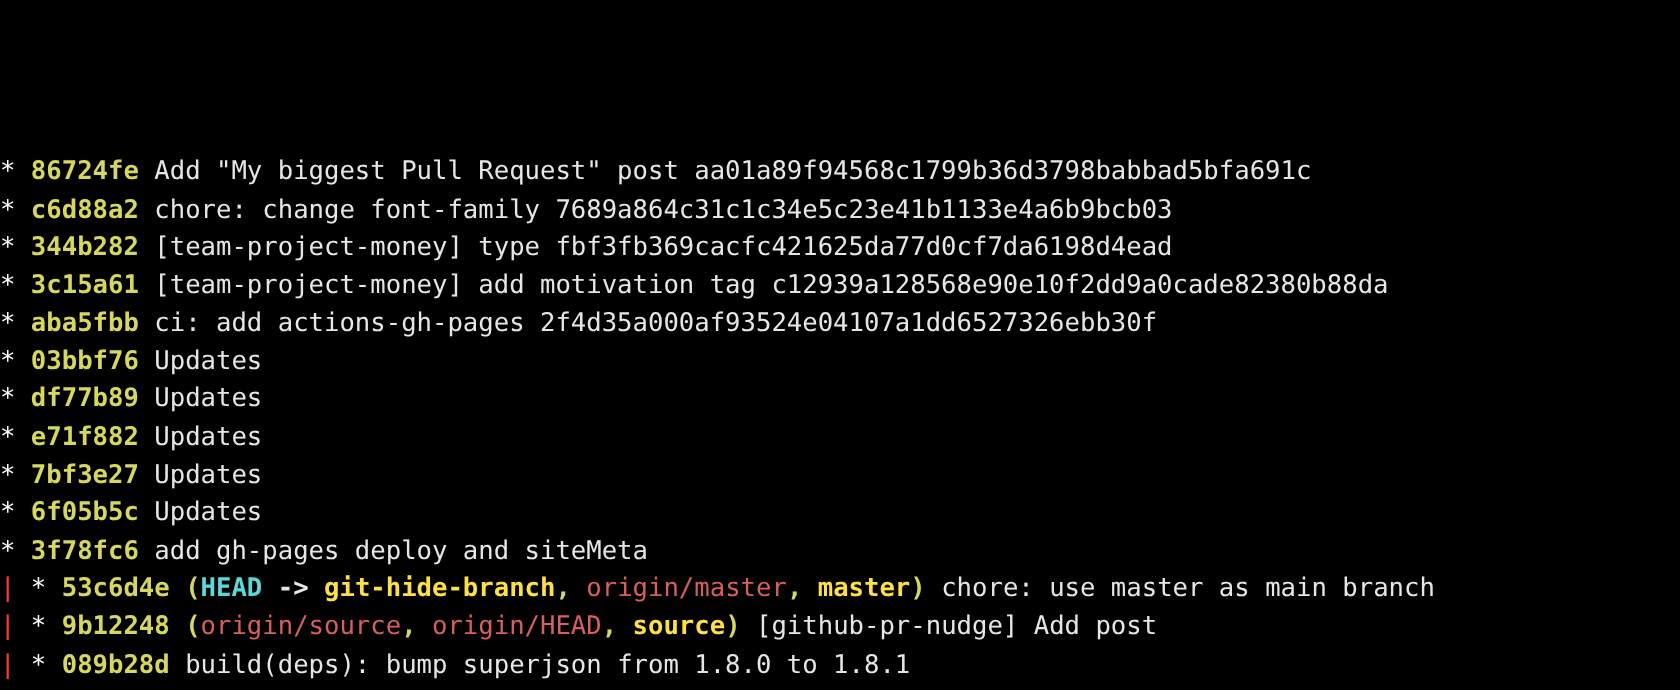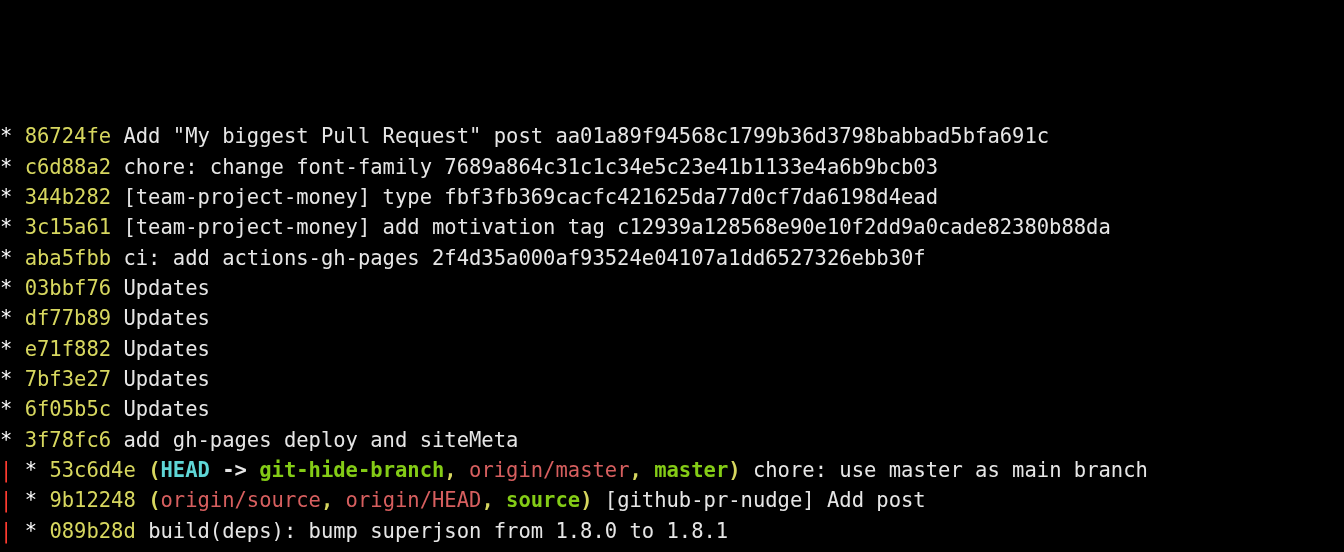--- a/index.html
+++ b/index.html
@@ -13,25 +13,25 @@
     white-space: pre;
     width: 1344px;
     height: 552px;
     overflow: hidden;
   }
   .row {
     display: block;
   }
   .graph-white { color: #ffffff; }
   .graph-red { color: #ff3b30; }
-  .hash { color: #d7d75f; } 
+  .hash { color: #d7d75f; font-weight: bold; } 
   .msg { color: #e6e6e6; }
   .ref-head { color: #5fd7d7; font-weight: bold; margin-top: 12px; } 
   .ref-arrow { color: #e6e6e6; font-weight: bold; }
-  .ref-local { color: #84cc16; font-weight: bold; } 
+  .ref-local { color: #fde047; font-weight: bold; } 
   .ref-remote { color: #d75f5f; font-weight: normal; } 
   .ref-sep { color: #d7d75f; font-weight: bold; }
 </style>
 </head>
 <body>
 
 
 <div id="log"><div class="row"><span class="graph-white">* </span><span class="hash">86724fe</span><span class="msg"> </span><span class="msg">Add "My biggest Pull Request" post aa01a89f94568c1799b36d3798babbad5bfa691c</span></div><div class="row"><span class="graph-white">* </span><span class="hash">c6d88a2</span><span class="msg"> </span><span class="msg">chore: change font-family 7689a864c31c1c34e5c23e41b1133e4a6b9bcb03</span></div><div class="row"><span class="graph-white">* </span><span class="hash">344b282</span><span class="msg"> </span><span class="msg">[team-project-money] type fbf3fb369cacfc421625da77d0cf7da6198d4ead</span></div><div class="row"><span class="graph-white">* </span><span class="hash">3c15a61</span><span class="msg"> </span><span class="msg">[team-project-money] add motivation tag c12939a128568e90e10f2dd9a0cade82380b88da</span></div><div class="row"><span class="graph-white">* </span><span class="hash">aba5fbb</span><span class="msg"> </span><span class="msg">ci: add actions-gh-pages 2f4d35a000af93524e04107a1dd6527326ebb30f</span></div><div class="row"><span class="graph-white">* </span><span class="hash">03bbf76</span><span class="msg"> </span><span class="msg">Updates</span></div><div class="row"><span class="graph-white">* </span><span class="hash">df77b89</span><span class="msg"> </span><span class="msg">Updates</span></div><div class="row"><span class="graph-white">* </span><span class="hash">e71f882</span><span class="msg"> </span><span class="msg">Updates</span></div><div class="row"><span class="graph-white">* </span><span class="hash">7bf3e27</span><span class="msg"> </span><span class="msg">Updates</span></div><div class="row"><span class="graph-white">* </span><span class="hash">6f05b5c</span><span class="msg"> </span><span class="msg">Updates</span></div><div class="row"><span class="graph-white">* </span><span class="hash">3f78fc6</span><span class="msg"> </span><span class="msg">add gh-pages deploy and siteMeta</span></div><div class="row"><span class="graph-red">|</span><span class="graph-white"> * </span><span class="hash">53c6d4e</span><span class="msg"> </span><span class="ref-sep">(</span><span class="ref-head">HEAD </span><span class="ref-arrow">-&gt; </span><span class="ref-local">git-hide-branch</span><span class="ref-sep">, </span><span class="ref-remote">origin/master</span><span class="ref-sep">, </span><span class="ref-local">master</span><span class="ref-sep">)</span><span class="msg"> </span><span class="msg">chore: use master as main branch</span></div><div class="row"><span class="graph-red">|</span><span class="graph-white"> * </span><span class="hash">9b12248</span><span class="msg"> </span><span class="ref-sep">(</span><span class="ref-remote">origin/source</span><span class="ref-sep">, </span><span class="ref-remote">origin/HEAD</span><span class="ref-sep">, </span><span class="ref-local">source</span><span class="ref-sep">)</span><span class="msg"> </span><span class="msg">[github-pr-nudge] Add post</span></div><div class="row"><span class="graph-red">|</span><span class="graph-white"> * </span><span class="hash">089b28d</span><span class="msg"> </span><span class="msg">build(deps): bump superjson from 1.8.0 to 1.8.1</span></div><div class="row"><span class="graph-red">|</span><span class="graph-white"> * </span><span class="hash">361b375</span><span class="msg"> </span><span class="msg">chore: typo</span></div></div>
 
 

